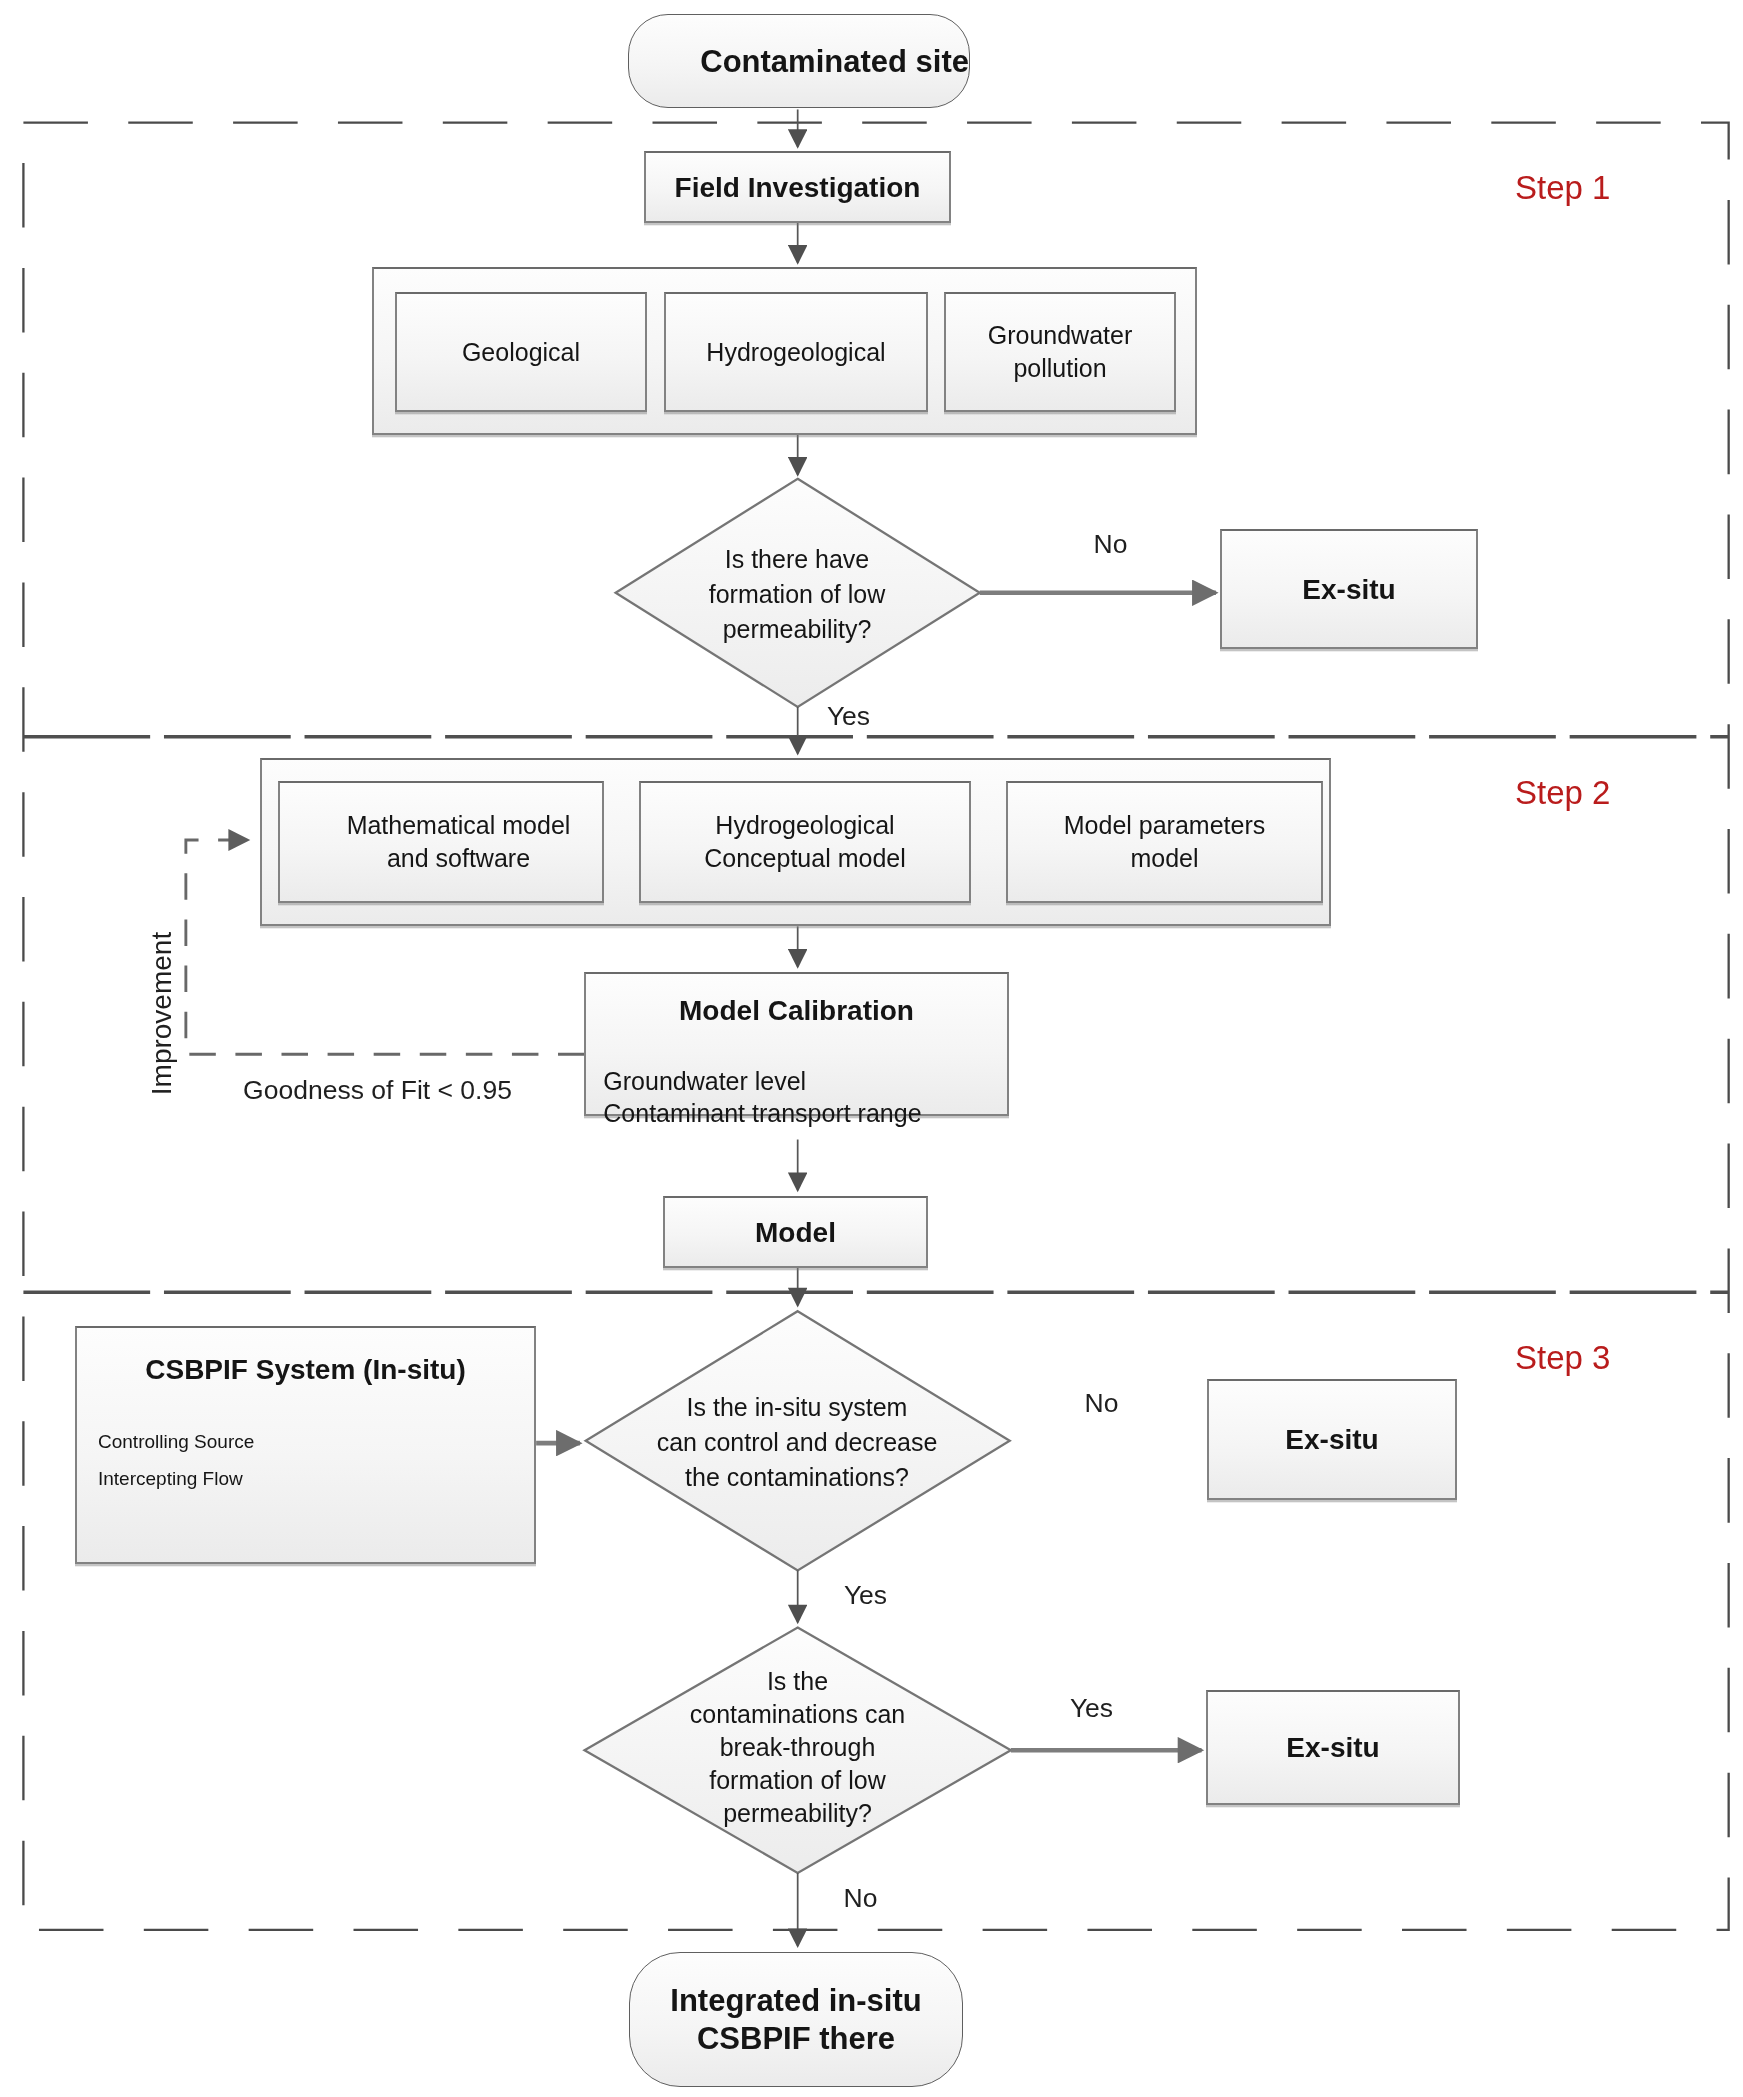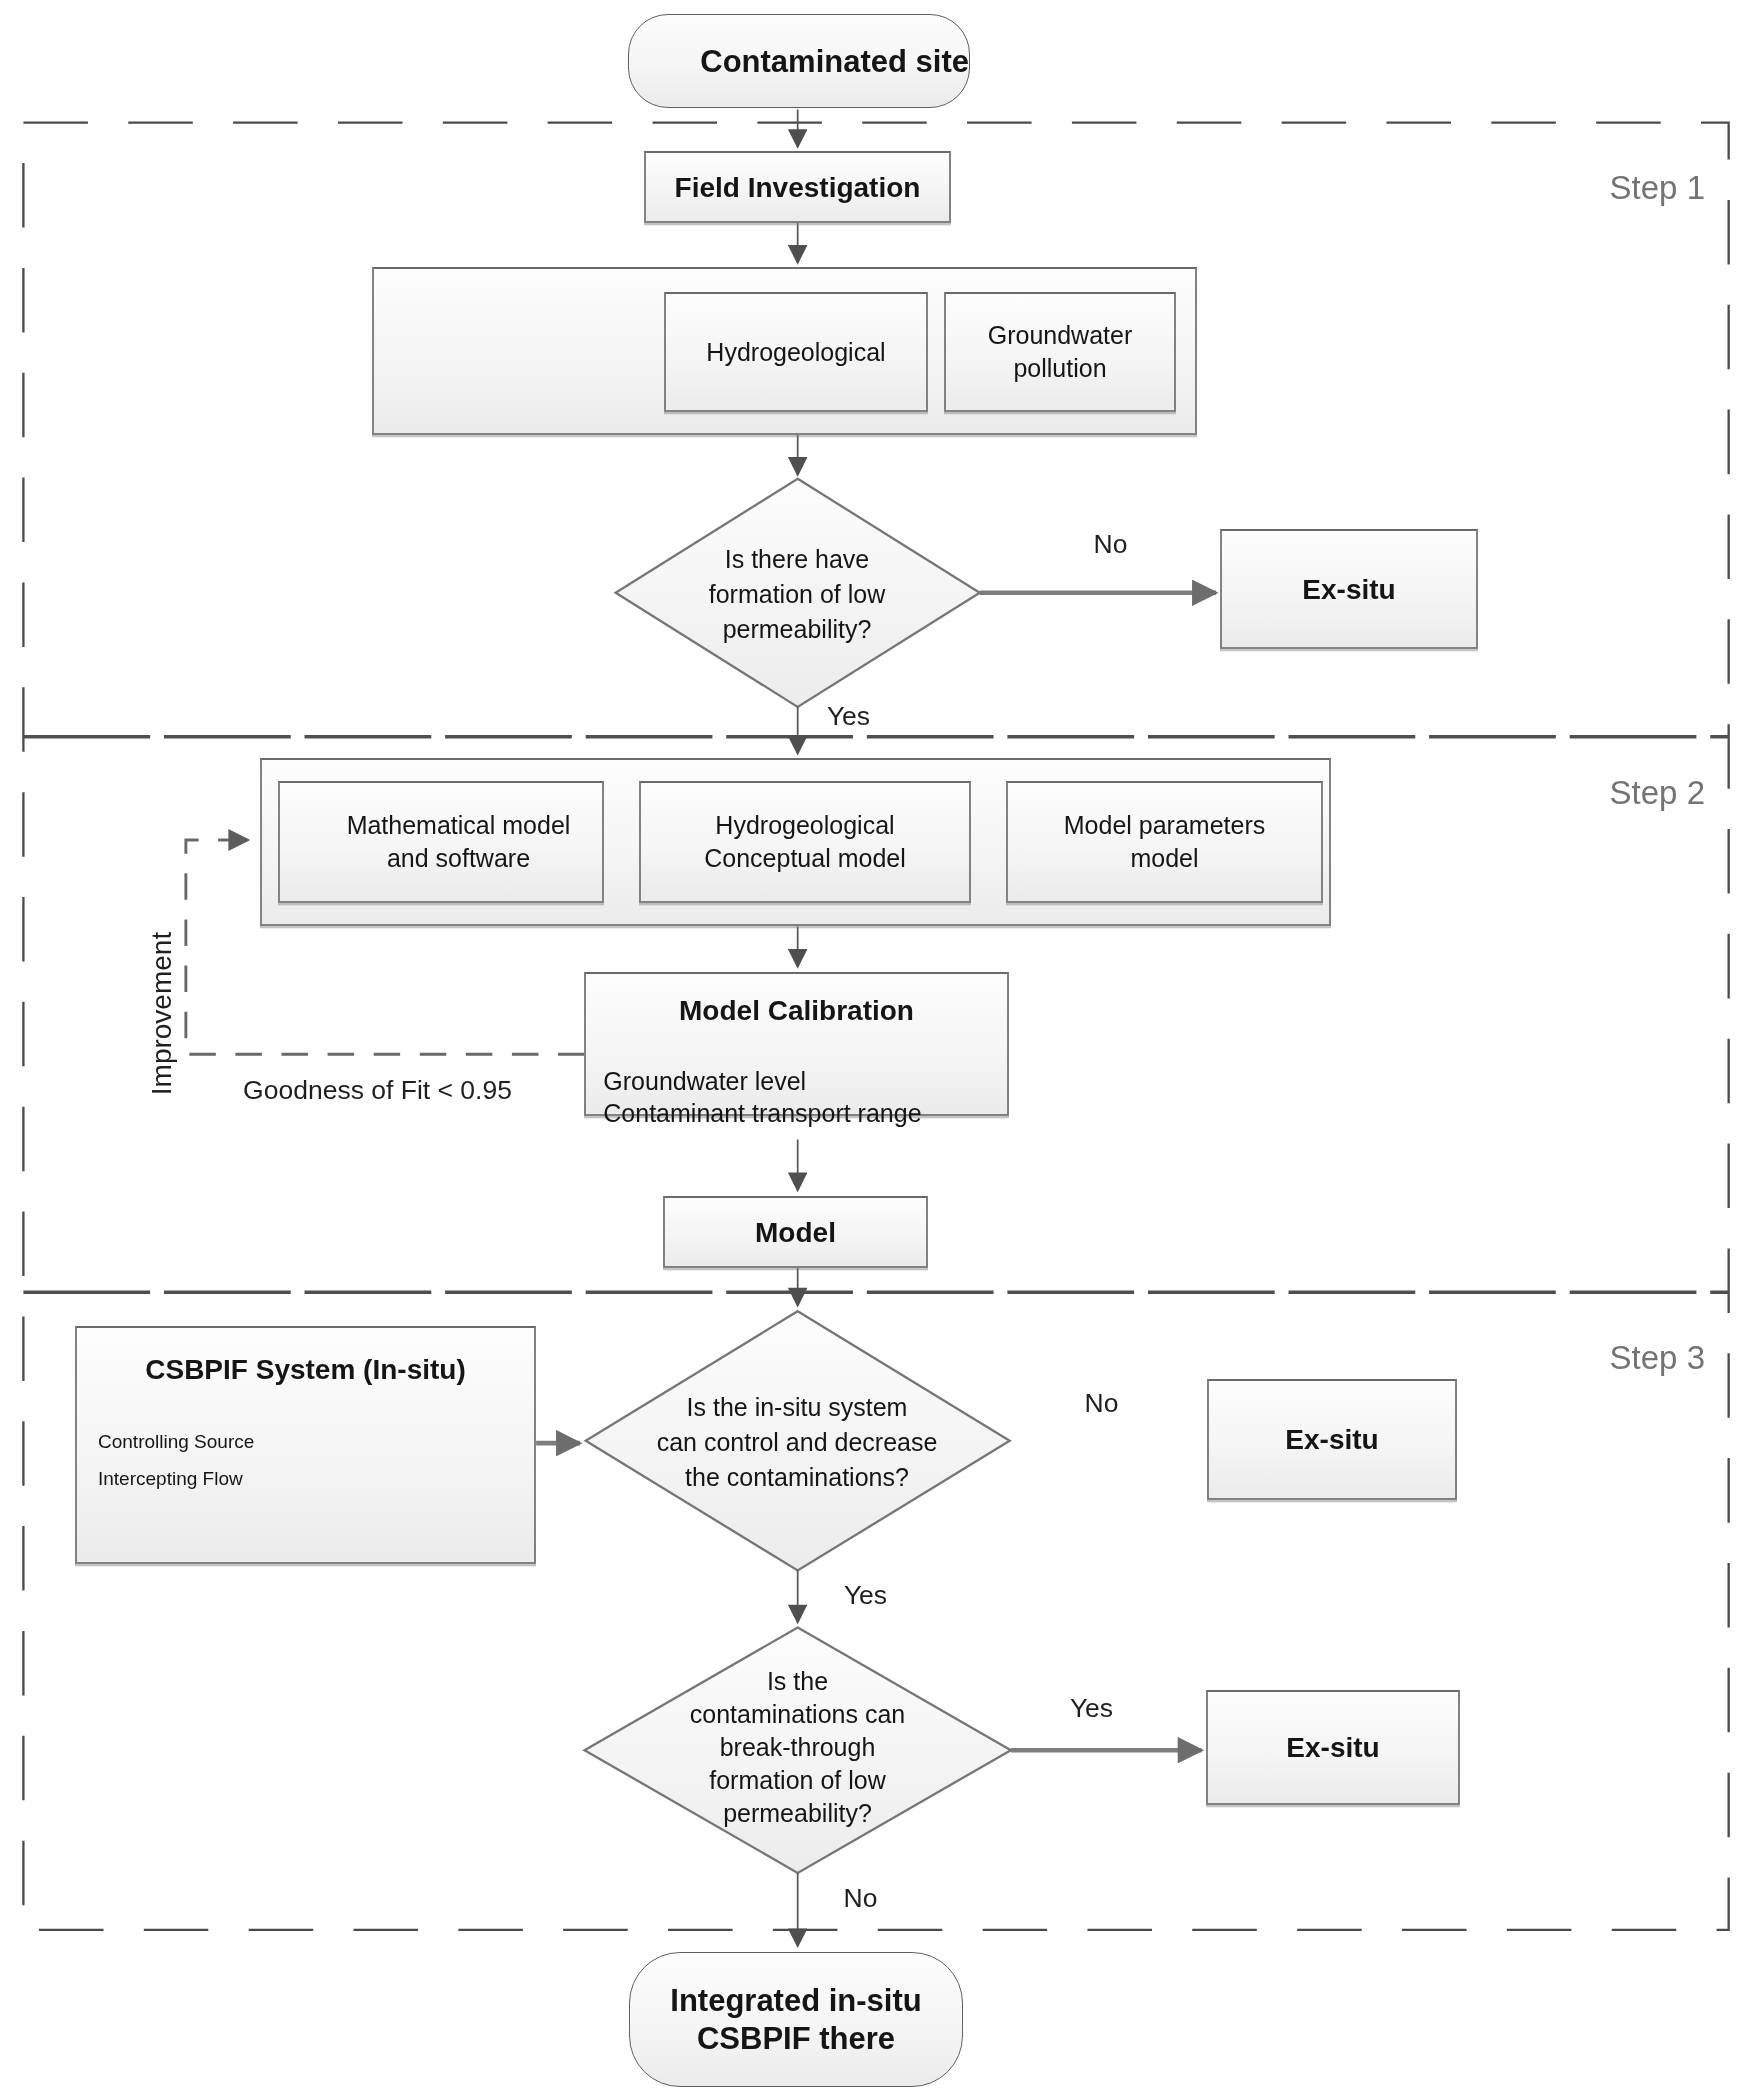--- a/index.html
+++ b/index.html
@@ -45,21 +45,21 @@
 
   
   .dtext{position:absolute;text-align:center;font-size:25px;line-height:35px;}
   .d1{left:653px;top:542px;width:288px;}
   .d2{left:630px;top:1390px;width:334px;}
   .d3{left:665px;top:1665px;width:265px;line-height:33px;}
   .dtext span,.lines span{display:block;}
 
   
   .lab{position:absolute;font-size:26.5px;color:#1f1f1f;text-align:center;}
-  .steplab{position:absolute;font-size:33px;color:#737373;text-align:right;width:190px;}
+  .steplab{position:absolute;font-size:33px;color:#b91c1c;text-align:left;width:190px;}
   .sl1{left:1515px;top:169px;}
   .sl2{left:1515px;top:774px;}
   .sl3{left:1515px;top:1339px;}
   .no1{left:1076px;top:529px;width:69px;}
   .yes1{left:808px;top:701px;width:81px;}
   .no2{left:1067px;top:1388px;width:69px;}
   .yes2{left:825px;top:1580px;width:81px;}
   .yes3{left:1051px;top:1693px;width:81px;}
   .no3{left:826px;top:1883px;width:69px;}
   .improvement{
@@ -120,20 +120,23 @@
 
   <div class="node terminator t-start bold">
     <span>Contaminated site</span>
   </div>
 
   <div class="node n-field bold">
     <span>Field Investigation</span>
   </div>
 
   <div class="node n-cont1"></div>
+  <div class="node n-geo">
+    <span>Geological</span>
+  </div>
   <div class="node n-hydro">
     <span>Hydrogeological</span>
   </div>
   <div class="node n-gwp">
     <span>Groundwater pollution</span>
   </div>
 
   <div class="dtext d1">
     <span>Is there have</span>
     <span>formation of low</span>

